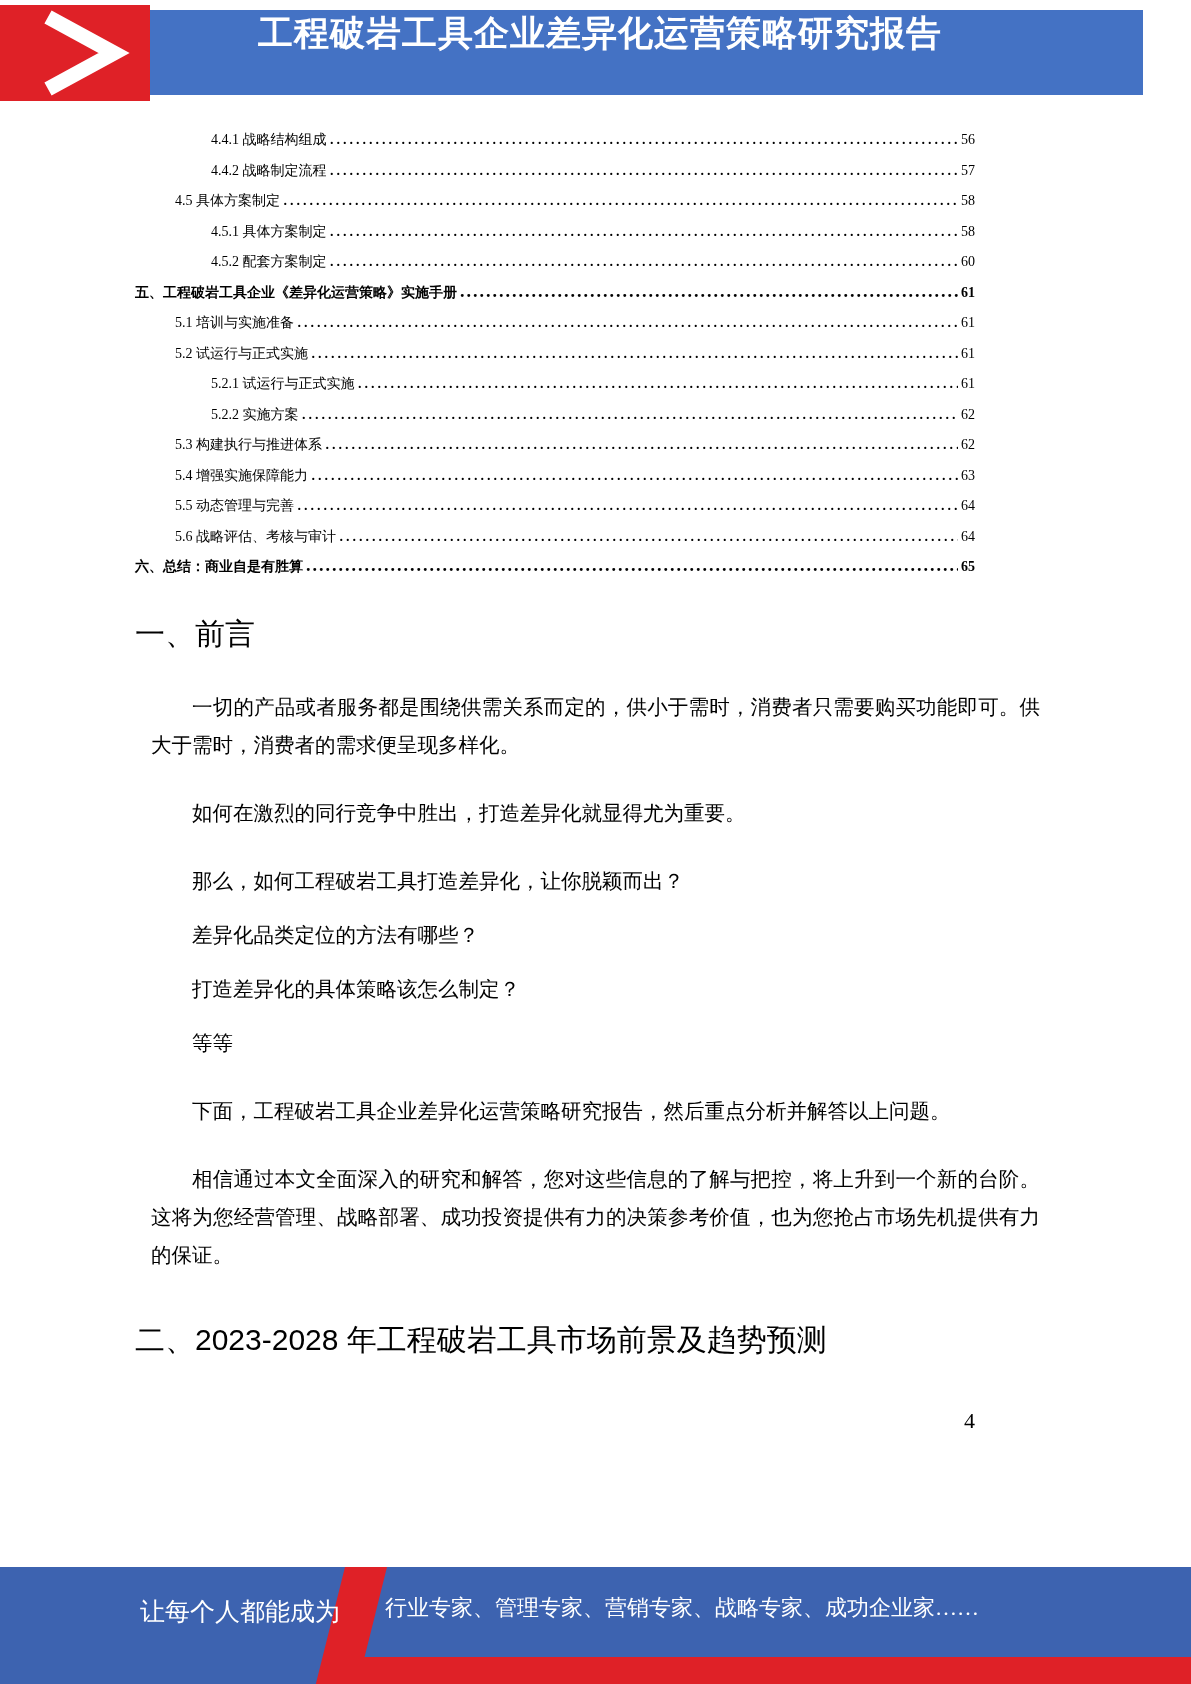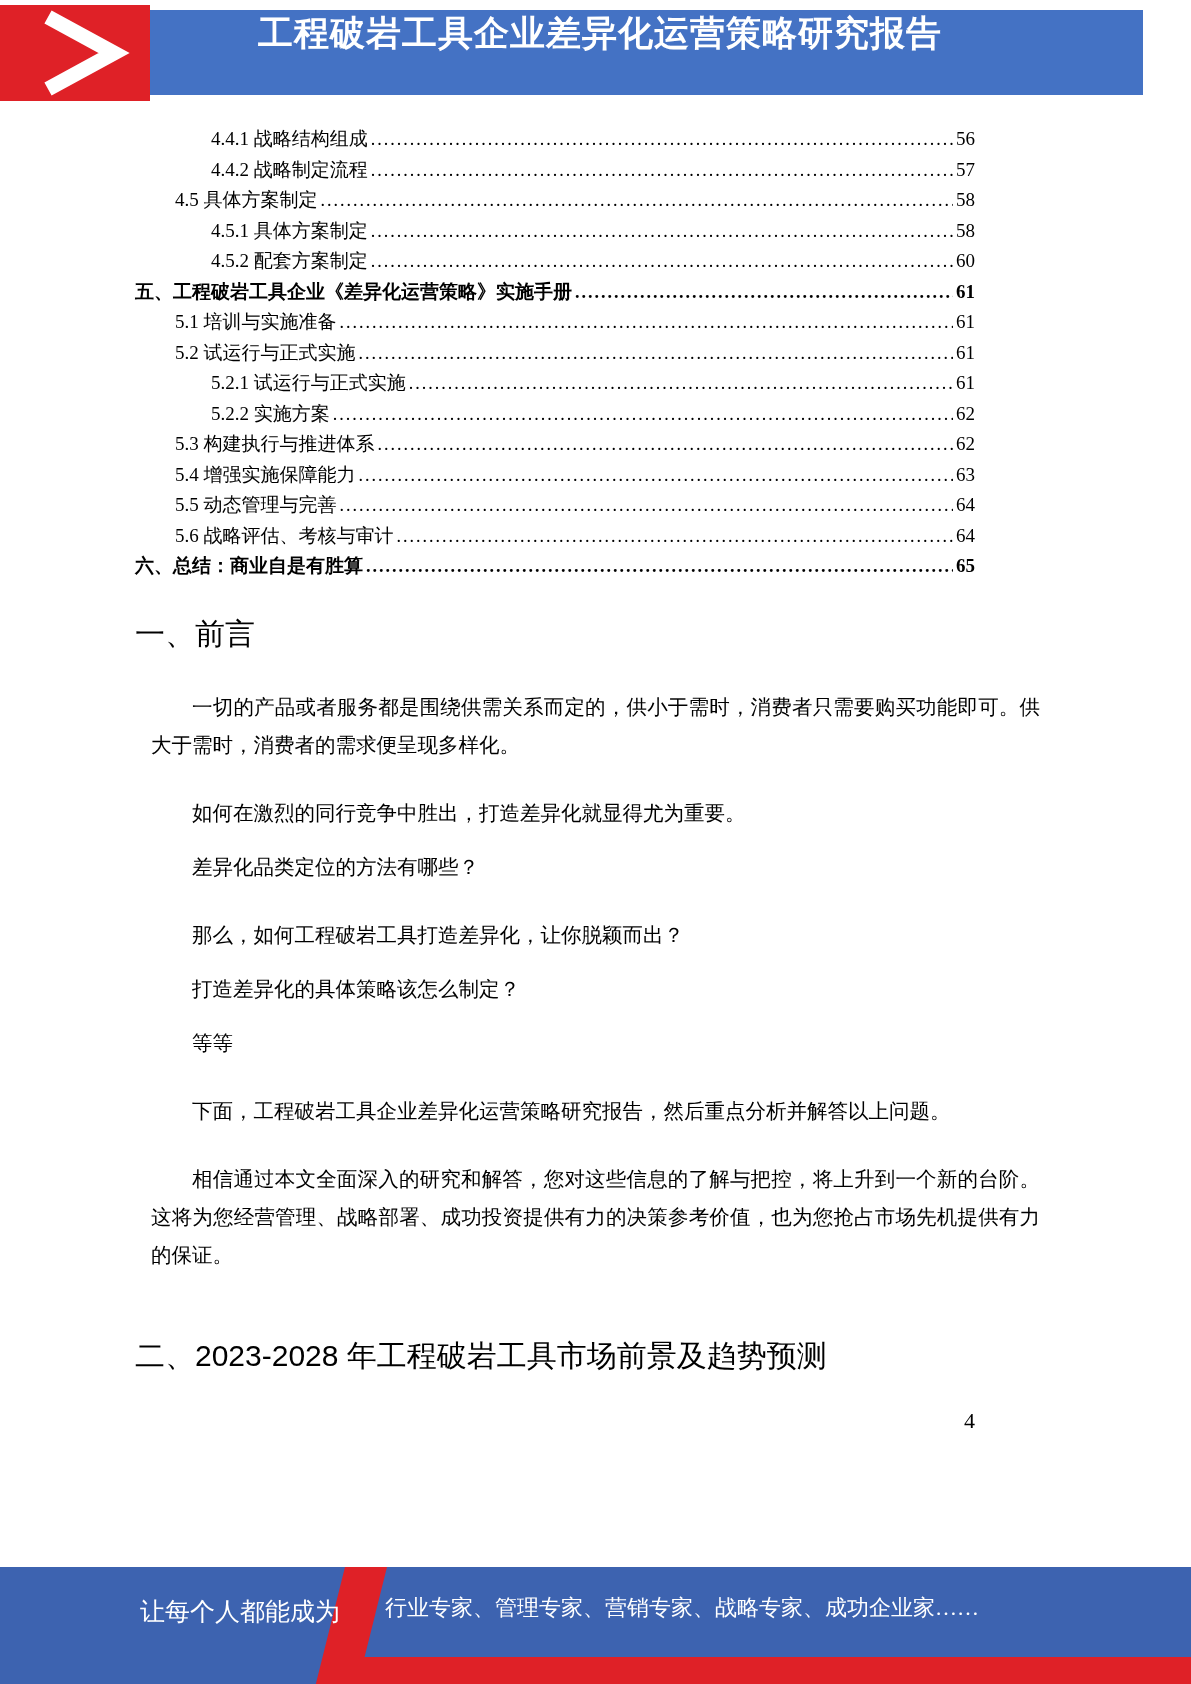--- a/index.html
+++ b/index.html
@@ -35,39 +35,39 @@
   .header-accent{
     position:absolute;left:0;top:5px;width:150px;height:96px;
     background:var(--accent-red);
   }
   .header-accent svg{position:absolute;left:0;top:0;width:100%;height:100%;}
   
   .content{padding:12px 135px 0 135px;}
   .toc{width:840px;}
   .toc-row{
     display:flex;align-items:baseline;
-    line-height:29.5px;font-size:19px;white-space:nowrap;
+    line-height:29.5px;font-size:14px;white-space:nowrap;
   }
   .toc-row.bold{font-weight:bold;}
   .toc-row.level-1{padding-left:0;}
   .toc-row.level-2{padding-left:40px;}
   .toc-row.level-3{padding-left:76px;}
   .toc-label{flex:0 0 auto;}
   .toc-dots{flex:1 1 auto;overflow:hidden;margin:0 3px;}
   .toc-dots::after{
     content:"..................................................................................................................................................................................................";
     letter-spacing:2px;font-size:18px;
   }
   .toc-page{flex:0 0 auto;}
   .section-heading{
     font-family:"Liberation Sans", sans-serif;
     font-weight:normal;font-size:30px;line-height:36px;
     margin:34px 0 36px 0;color:#000;
   }
-  .section-heading.heading-2{margin-top:64px;}
+  .section-heading.heading-2{margin-top:48px;}
   .para{
     margin:16px;
     font-size:20.5px;line-height:38px;
     text-align:justify;text-indent:2em;
   }
   .para.gap{margin-top:30px;}
   
   .page-number{
     position:absolute;top:1408px;right:216px;
     font-size:22px;
@@ -189,22 +189,22 @@
           <span class="toc-dots"></span>
           <span class="toc-page">65</span>
         </div>
       </nav>
 
     <section>
       <h2 class="section-heading">一、前言</h2>
       <div class="paragraphs">
           <p class="para gap">一切的产品或者服务都是围绕供需关系而定的，供小于需时，消费者只需要购买功能即可。供大于需时，消费者的需求便呈现多样化。</p>
           <p class="para gap">如何在激烈的同行竞争中胜出，打造差异化就显得尤为重要。</p>
+          <p class="para gap">那么，如何工程破岩工具打造差异化，让你脱颖而出？</p>
           <p class="para">差异化品类定位的方法有哪些？</p>
-          <p class="para gap">那么，如何工程破岩工具打造差异化，让你脱颖而出？</p>
           <p class="para">打造差异化的具体策略该怎么制定？</p>
           <p class="para">等等</p>
           <p class="para gap">下面，工程破岩工具企业差异化运营策略研究报告，然后重点分析并解答以上问题。</p>
           <p class="para gap">相信通过本文全面深入的研究和解答，您对这些信息的了解与把控，将上升到一个新的台阶。这将为您经营管理、战略部署、成功投资提供有力的决策参考价值，也为您抢占市场先机提供有力的保证。</p>
         </div>
     </section>
 
     <section>
       <h2 class="section-heading heading-2">二、2023-2028 年工程破岩工具市场前景及趋势预测</h2>
     </section>

